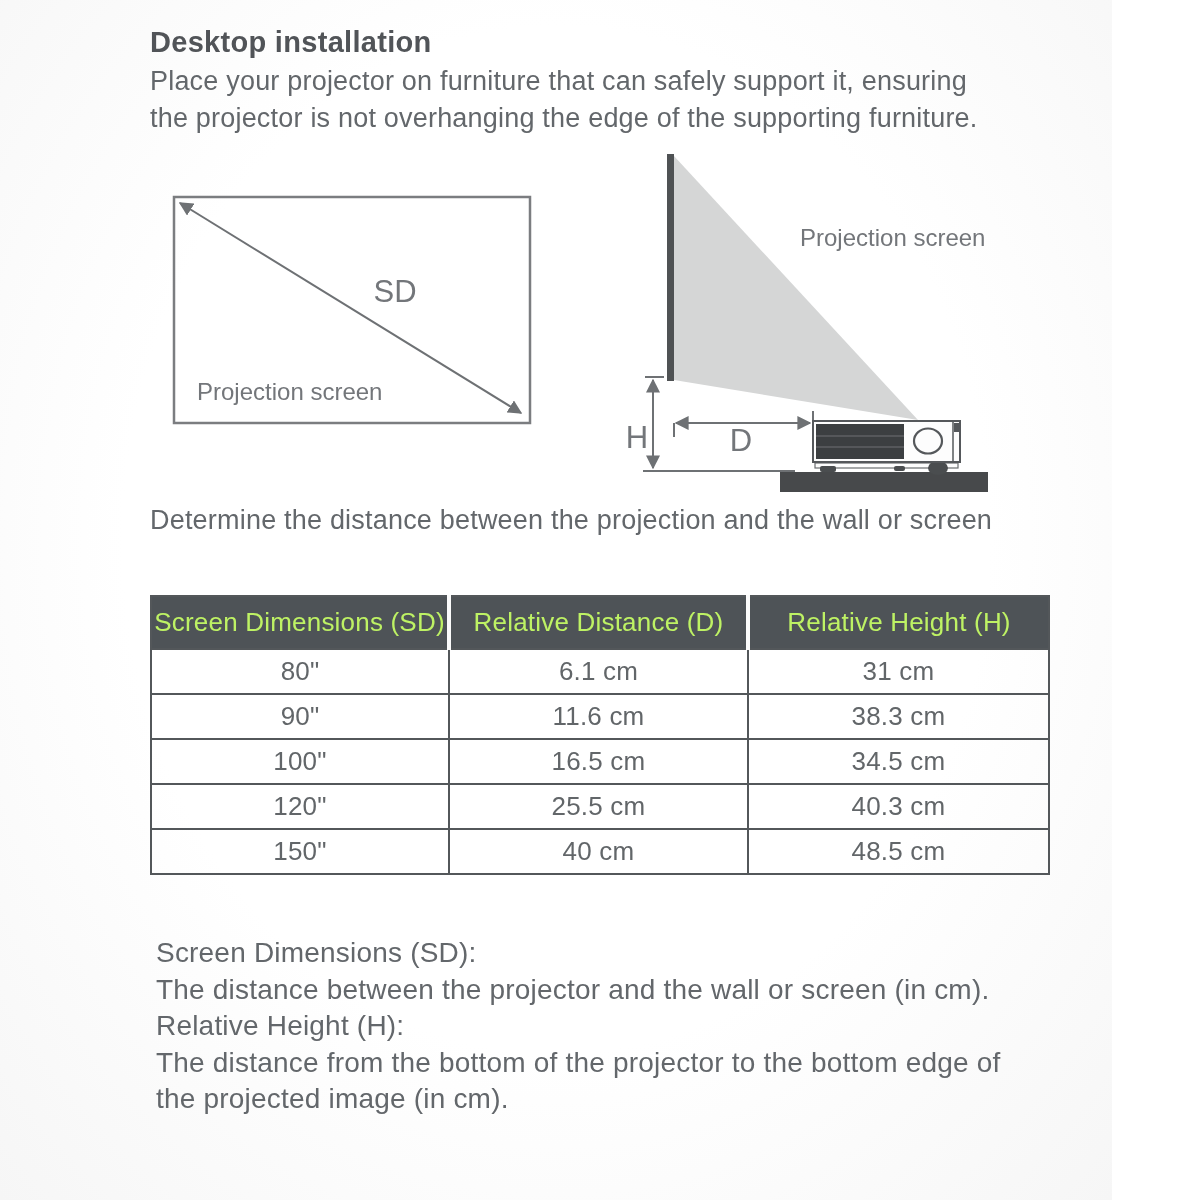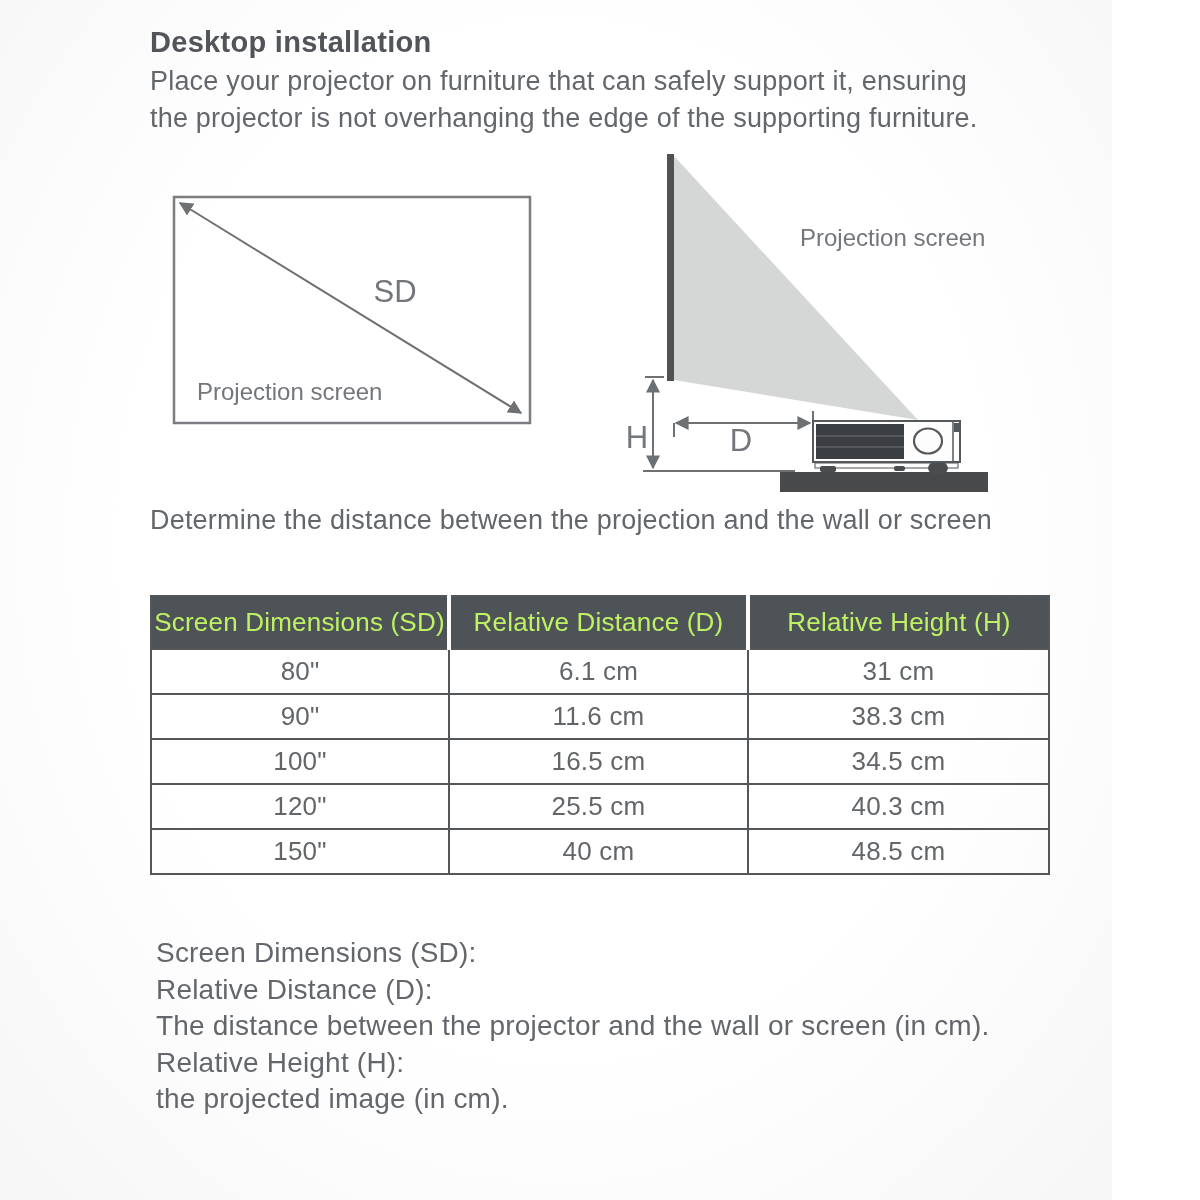--- a/index.html
+++ b/index.html
@@ -139,19 +139,19 @@
       <tr>
         <td>150"</td>
         <td>40 cm</td>
         <td>48.5 cm</td>
       </tr>
     </tbody>
   </table>
 
   <div class="defs">
     <div>Screen Dimensions (SD):</div>
-    <div>Relative Distance (D):</div>
     <div>The distance between the projector and the wall or screen (in cm).</div>
     <div>Relative Height (H):</div>
+    <div>The distance from the bottom of the projector to the bottom edge of</div>
     <div>the projected image (in cm).</div>
   </div>
 
 </div>
 
 </body></html>

